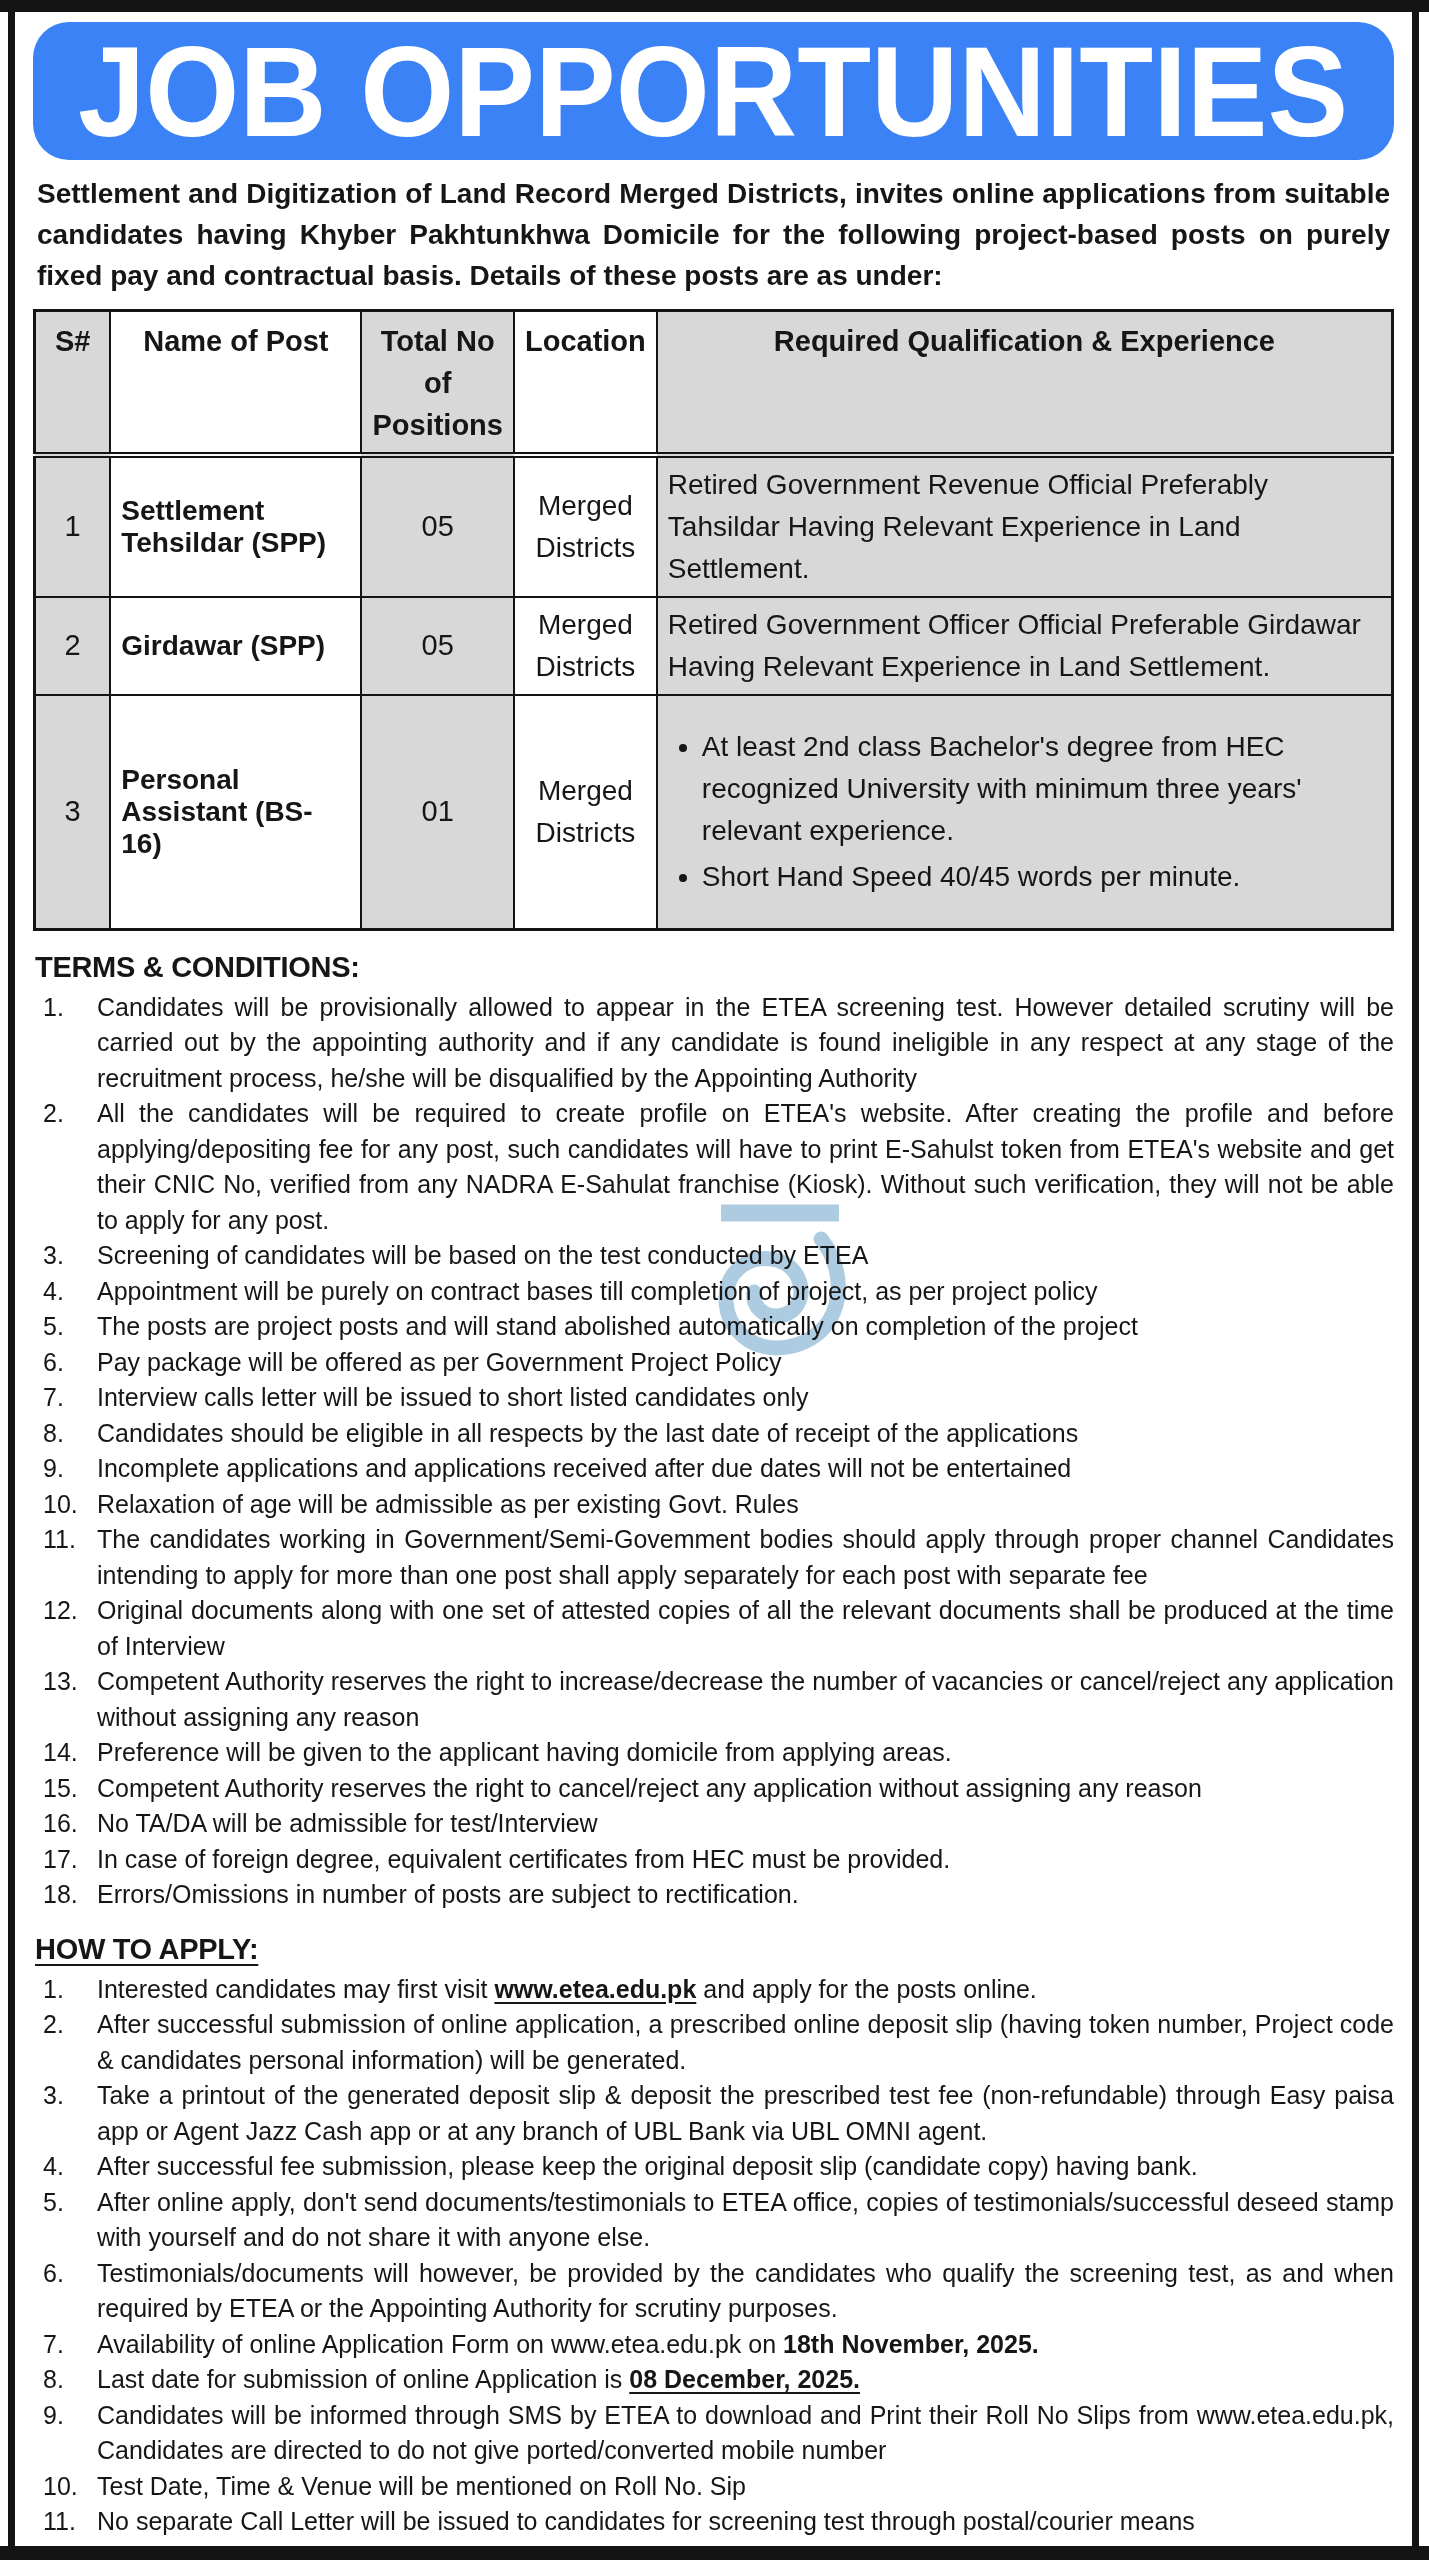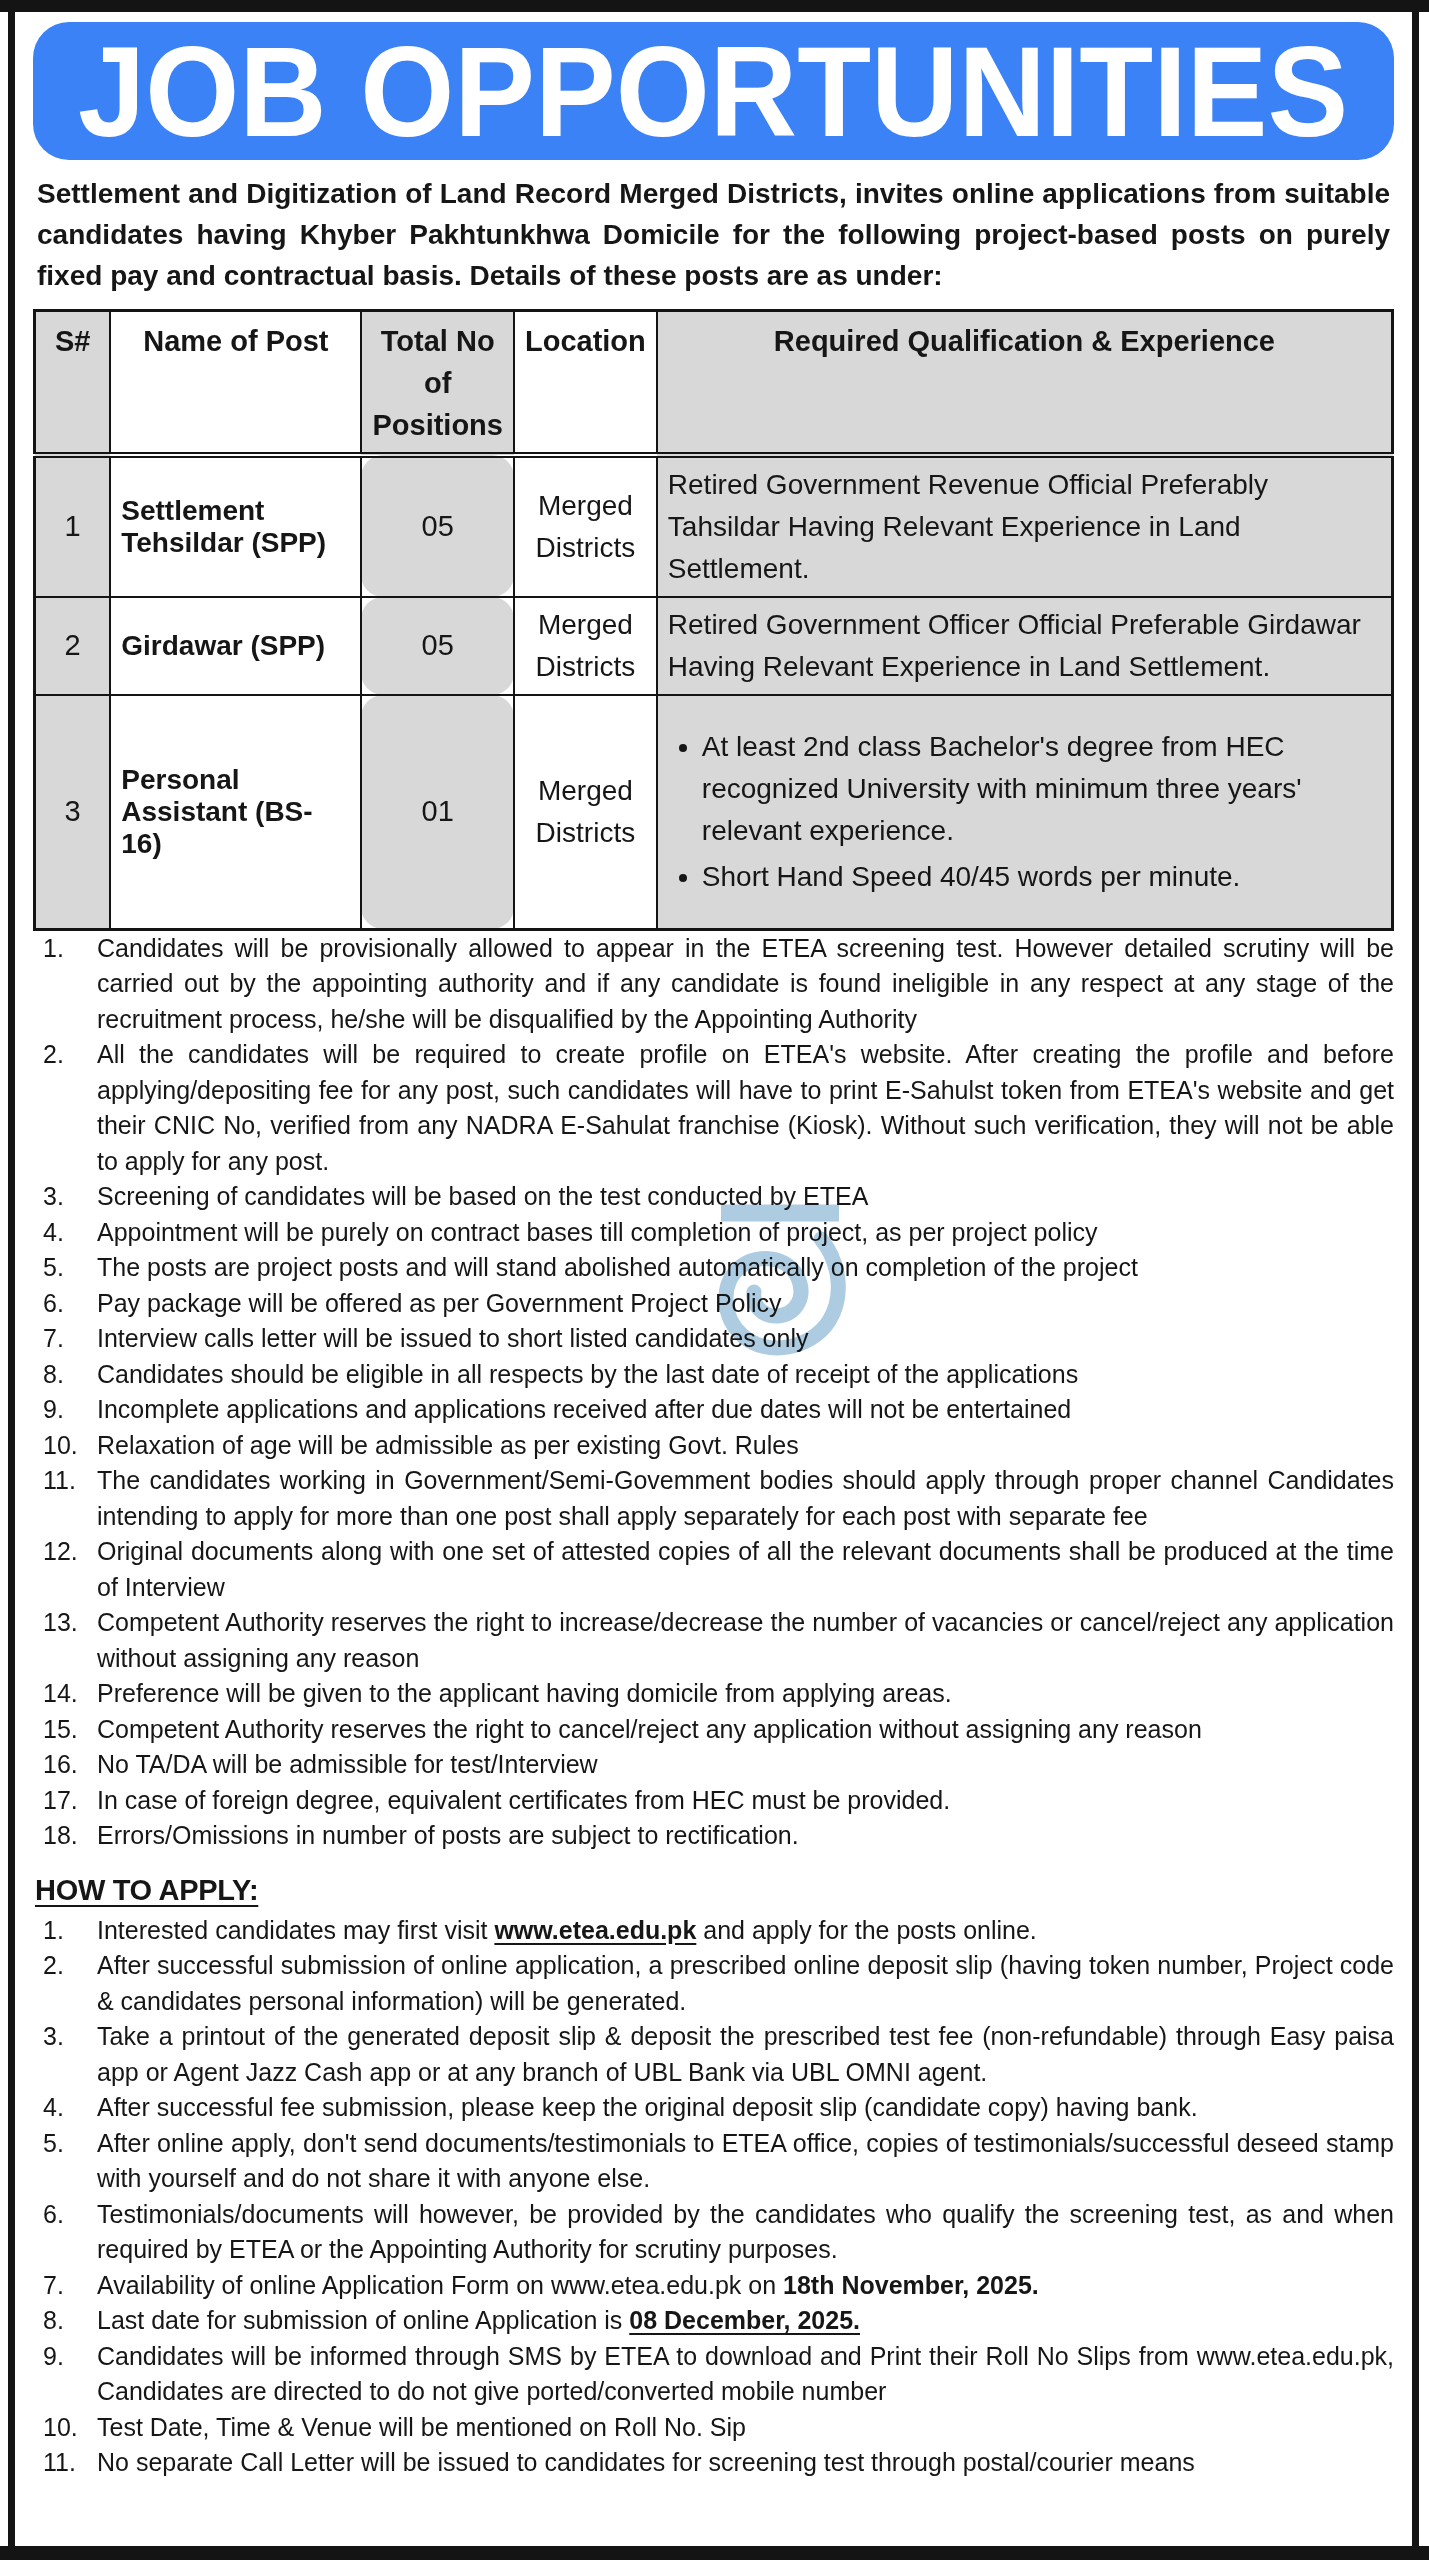--- a/index.html
+++ b/index.html
@@ -39,21 +39,21 @@
   table.posts { width:100%; border-collapse:collapse; border:3px solid #141414; }
   table.posts th, table.posts td { border:2.5px solid #141414; padding:6px 10px; }
   table.posts th {
     font-size:29px; font-weight:700; vertical-align:top; text-align:center;
     height:118px; line-height:1.45; padding-top:8px;
   }
   table.posts thead tr { border-bottom:6px double #141414; }
   .gray { background:#d8d8d8; }
   td.sno { text-align:center; font-size:29px; vertical-align:middle; }
   td.name { font-size:28px; font-weight:700; vertical-align:middle; padding-left:14px;margin-top:48px; }
-  td.pos  { text-align:center; font-size:29px; vertical-align:middle;border-radius:22px; }
+  td.pos  { text-align:center; font-size:29px; vertical-align:middle; }
   td.loc  { text-align:center; font-size:28px; vertical-align:middle; line-height:1.5; }
   td.qual { font-size:28px; vertical-align:middle; line-height:1.5; padding:12px 14px; }
   tr.row-tall td { padding-top:26px; padding-bottom:26px; }
   td.qual ul { margin:0; padding-left:34px; }
   td.qual ul li { margin:4px 0; }
 
   
   .sec-heading { font-size:29px; font-weight:700; margin:20px 0 6px 2px; letter-spacing:-0.3px; }
   .sec-heading.u { text-decoration:underline; text-underline-offset:5px; }
   .doc-list { list-style:none; counter-reset:item; margin:0; padding:0; font-size:25px; line-height:1.42; }
@@ -125,20 +125,21 @@
             <ul>
               <li>At least 2nd class Bachelor's degree from HEC recognized University with minimum three years' relevant experience.</li>
               <li>Short Hand Speed 40/45 words per minute.</li>
             </ul>
           </td>
         </tr>
       </tbody>
     </table>
 
     <div>
+      <div class="sec-heading">TERMS &amp; CONDITIONS:</div>
       <ol class="doc-list">
         <li>Candidates will be provisionally allowed to appear in the ETEA screening test. However detailed scrutiny will be carried out by the appointing authority and if any candidate is found ineligible in any respect at any stage of the recruitment process, he/she will be disqualified by the Appointing Authority</li>
         <li>All the candidates will be required to create profile on ETEA's website. After creating the profile and before applying/depositing fee for any post, such candidates will have to print E-Sahulst token from ETEA's website and get their CNIC No, verified from any NADRA E-Sahulat franchise (Kiosk). Without such verification, they will not be able to apply for any post.</li>
         <li>Screening of candidates will be based on the test conducted by ETEA</li>
         <li>Appointment will be purely on contract bases till completion of project, as per project policy</li>
         <li>The posts are project posts and will stand abolished automatically on completion of the project</li>
         <li>Pay package will be offered as per Government Project Policy</li>
         <li>Interview calls letter will be issued to short listed candidates only</li>
         <li>Candidates should be eligible in all respects by the last date of receipt of the applications</li>
         <li>Incomplete applications and applications received after due dates will not be entertained</li>

